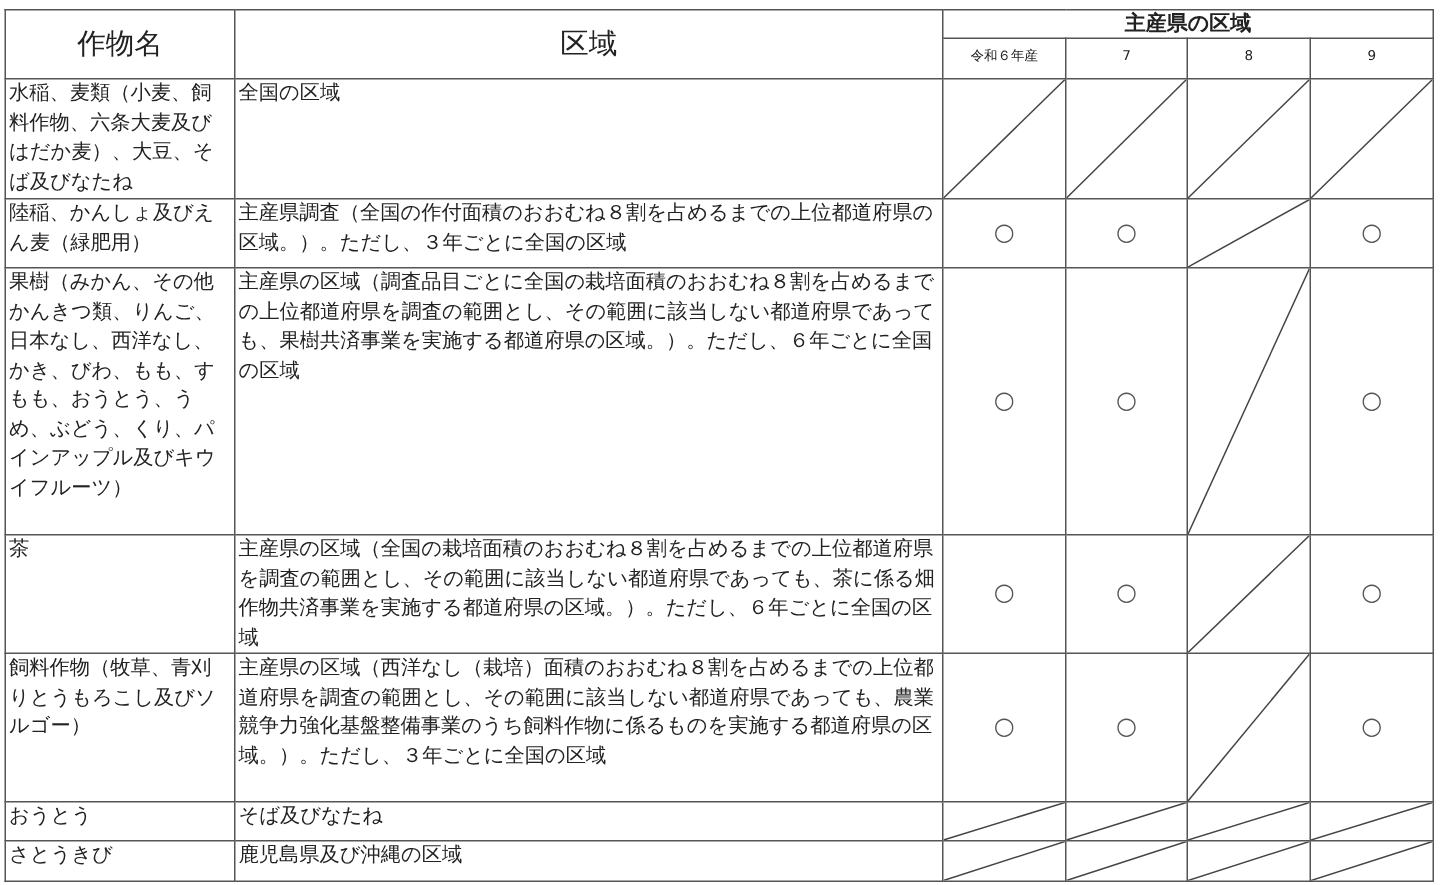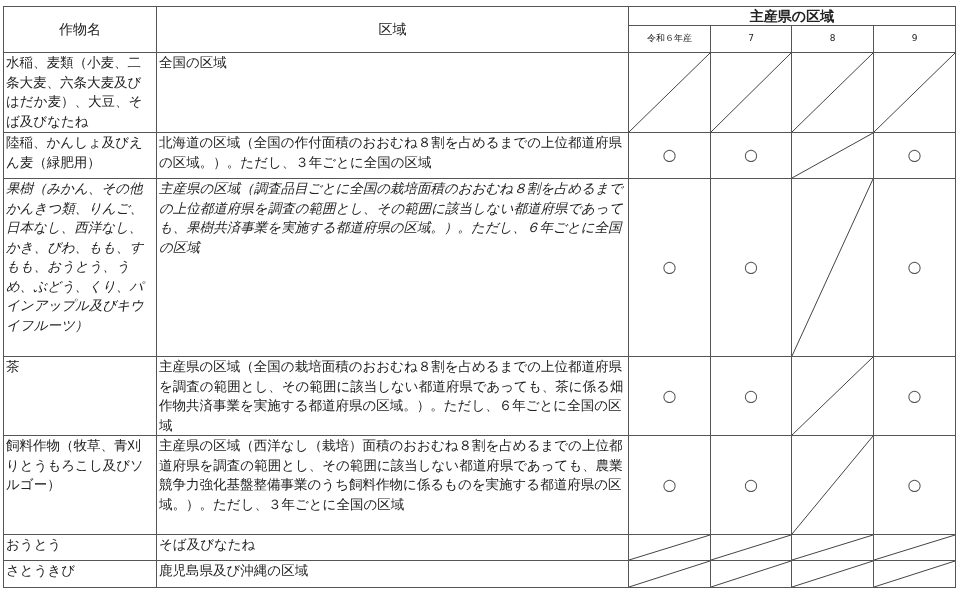--- a/index.html
+++ b/index.html
@@ -1,20 +1,20 @@
 <!DOCTYPE html>
 <html><head>
 <meta charset="utf-8">
 <style>
   html,body{margin:0;padding:0;background:#fff;}
   body{width:960px;height:590px;position:relative;overflow:hidden;font-family:"DejaVu Sans","Liberation Sans",sans-serif;color:#222;}
   table{position:absolute;left:3px;top:6px;border-collapse:collapse;table-layout:fixed;width:952px;}
   td,th{border:1px solid #555;padding:0;font-weight:normal;vertical-align:top;font-size:13.5px;line-height:19.5px;}
   th{vertical-align:middle;text-align:center;}
-  .h-crop,.h-region{font-size:14px;}
+  .h-crop,.h-region{font-size:19px;}
   .h-main{font-size:14px;font-weight:bold;height:18px;line-height:18px;}
   .h-year{font-size:9px;height:26px;}
   .txt{padding:0 2px;white-space:pre-wrap;word-break:break-all;}
   .mark{position:relative;text-align:center;vertical-align:middle;}
   .mark svg{position:absolute;left:0;top:0;width:100%;height:100%;}
   .circle{font-size:16px;color:#555;}
 </style>
 </head>
 <body>
 
@@ -35,21 +35,21 @@
     </tr>
     <tr>
       <th class="h-year">令和６年産</th>
       <th class="h-year">7</th>
       <th class="h-year">8</th>
       <th class="h-year">9</th>
     </tr>
   </thead>
   <tbody id="tbody">
       <tr style="height: 80px;">
-        <td class="txt">水稲、麦類（小麦、二条大麦、六条大麦及びはだか麦）、大豆、そば及びなたね</td>
+        <td class="txt">水稲、麦類（小麦、飼料作物、六条大麦及びはだか麦）、大豆、そば及びなたね</td>
         <td class="txt">全国の区域</td>
         <td class="mark">
           <svg viewBox="0 0 100 100" preserveAspectRatio="none">
             <line x1="0" y1="100" x2="100" y2="0" stroke="#444" stroke-width="1" vector-effect="non-scaling-stroke"></line>
           </svg>
         </td>
         <td class="mark">
           <svg viewBox="0 0 100 100" preserveAspectRatio="none">
             <line x1="0" y1="100" x2="100" y2="0" stroke="#444" stroke-width="1" vector-effect="non-scaling-stroke"></line>
           </svg>
@@ -60,31 +60,31 @@
           </svg>
         </td>
         <td class="mark">
           <svg viewBox="0 0 100 100" preserveAspectRatio="none">
             <line x1="0" y1="100" x2="100" y2="0" stroke="#444" stroke-width="1" vector-effect="non-scaling-stroke"></line>
           </svg>
         </td>
       </tr>
       <tr style="height: 46px;">
         <td class="txt">陸稲、かんしょ及びえん麦（緑肥用）</td>
-        <td class="txt">北海道の区域（全国の作付面積のおおむね８割を占めるまでの上位都道府県の区域。）。ただし、３年ごとに全国の区域</td>
+        <td class="txt">主産県調査（全国の作付面積のおおむね８割を占めるまでの上位都道府県の区域。）。ただし、３年ごとに全国の区域</td>
         <td class="mark"><span class="circle">○</span></td>
         <td class="mark"><span class="circle">○</span></td>
         <td class="mark">
           <svg viewBox="0 0 100 100" preserveAspectRatio="none">
             <line x1="0" y1="100" x2="100" y2="0" stroke="#444" stroke-width="1" vector-effect="non-scaling-stroke"></line>
           </svg>
         </td>
         <td class="mark"><span class="circle">○</span></td>
       </tr>
-      <tr style="height: 178px; font-style: italic;">
+      <tr style="height: 178px;">
         <td class="txt">果樹（みかん、その他かんきつ類、りんご、日本なし、西洋なし、かき、びわ、もも、すもも、おうとう、うめ、ぶどう、くり、パインアップル及びキウイフルーツ）</td>
         <td class="txt">主産県の区域（調査品目ごとに全国の栽培面積のおおむね８割を占めるまでの上位都道府県を調査の範囲とし、その範囲に該当しない都道府県であっても、果樹共済事業を実施する都道府県の区域。）。ただし、６年ごとに全国の区域</td>
         <td class="mark"><span class="circle">○</span></td>
         <td class="mark"><span class="circle">○</span></td>
         <td class="mark">
           <svg viewBox="0 0 100 100" preserveAspectRatio="none">
             <line x1="0" y1="100" x2="100" y2="0" stroke="#444" stroke-width="1" vector-effect="non-scaling-stroke"></line>
           </svg>
         </td>
         <td class="mark"><span class="circle">○</span></td>

